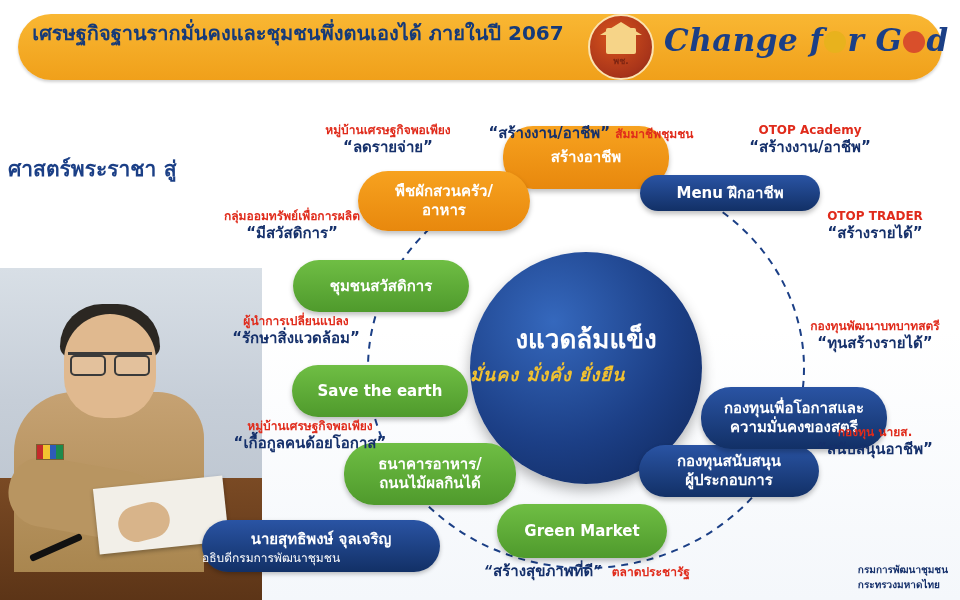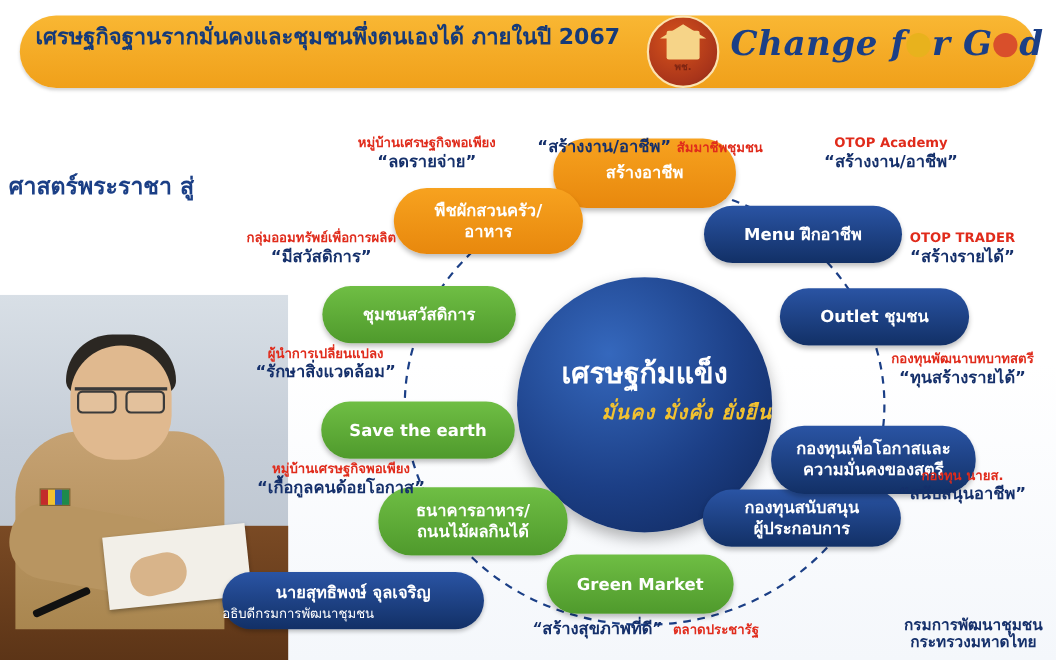--- a/index.html
+++ b/index.html
@@ -310,21 +310,21 @@
     top: 66px;
     text-align: center;
     font-size: 26px;
     font-weight: bold;
     color: #ffffff;
   }
   .core-sub {
     position: absolute;
     left: 0; right: 0;
     top: 108px;
-    text-align: right;
+    text-align: left;
     font-size: 18px;
     font-style: italic;
     font-weight: bold;
     color: #f2c230;
     letter-spacing: 1px;
   }
 
   
   .node {
     position: absolute;
@@ -372,22 +372,22 @@
   .cap .inline-dark {
     color: #15306b;
     font-size: 15px;
     font-weight: bold;
   }
 
   .footer {
     position: absolute;
     right: 12px;
     bottom: 8px;
-    text-align: center;
-    font-size: 14px;
+    text-align: left;
+    font-size: 10px;
     color: #15306b;
     line-height: 15px;
     font-weight: bold;
   }
 
   svg.links {
     position: absolute;
     left: 0;
     top: 0;
     width: 960px;
@@ -439,21 +439,21 @@
     <div class="ph-hand"></div>
     <div class="ph-pen"></div>
   </div>
 
   <div class="name-plate">
     <div class="name-main">นายสุทธิพงษ์ จุลเจริญ</div>
     <div class="name-sub">อธิบดีกรมการพัฒนาชุมชน</div>
   </div>
 
   <div class="core">
-    <div class="core-title">เศรษฐก้มแข็ง</div>
+    <div class="core-title">งแวดล้มแข็ง</div>
     <div class="core-sub">มั่นคง  มั่งคั่ง  ยั่งยืน</div>
   </div>
 
   <div class="node orange" style="left:503px; top:126px; width:166px; height:63px;">
     <span>สร้างอาชีพ</span>
   </div>
 
   <div class="node orange" style="left:358px; top:171px; width:172px; height:60px;">
     <span style="white-space:pre-line">พืชผักสวนครัว/
 อาหาร</span>
@@ -479,25 +479,22 @@
   <div class="node blue" style="left:639px; top:445px; width:180px; height:52px;">
     <span style="white-space:pre-line">กองทุนสนับสนุน
 ผู้ประกอบการ</span>
   </div>
 
   <div class="node blue" style="left:701px; top:361px; width:186px; height:62px;margin-top:26px;">
     <span style="white-space:pre-line">กองทุนเพื่อโอกาสและ
 ความมั่นคงของสตรี</span>
   </div>
 
-  <div class="node blue" style="left:709px; top:262px; width:172px; height:52px;">
-    <span>Outlet ชุมชน</span>
-  </div>
-
-  <div class="node blue" style="left:640px; top:175px; width:180px; height:52px;margin-top:12px;">
+
+  <div class="node blue" style="left:640px; top:175px; width:180px; height:36px;">
     <span>Menu ฝึกอาชีพ</span>
   </div>
 
   <div class="cap" style="left:466px; top:92px; width:250px;margin-top:32px;">
     <span class="inline-dark">“สร้างงาน/อาชีพ”</span>
     <span class="inline-red">สัมมาชีพชุมชน</span>
   </div>
 
   <div class="cap" style="left:288px; top:122px; width:200px;">
     <span class="red">หมู่บ้านเศรษฐกิจพอเพียง</span>

